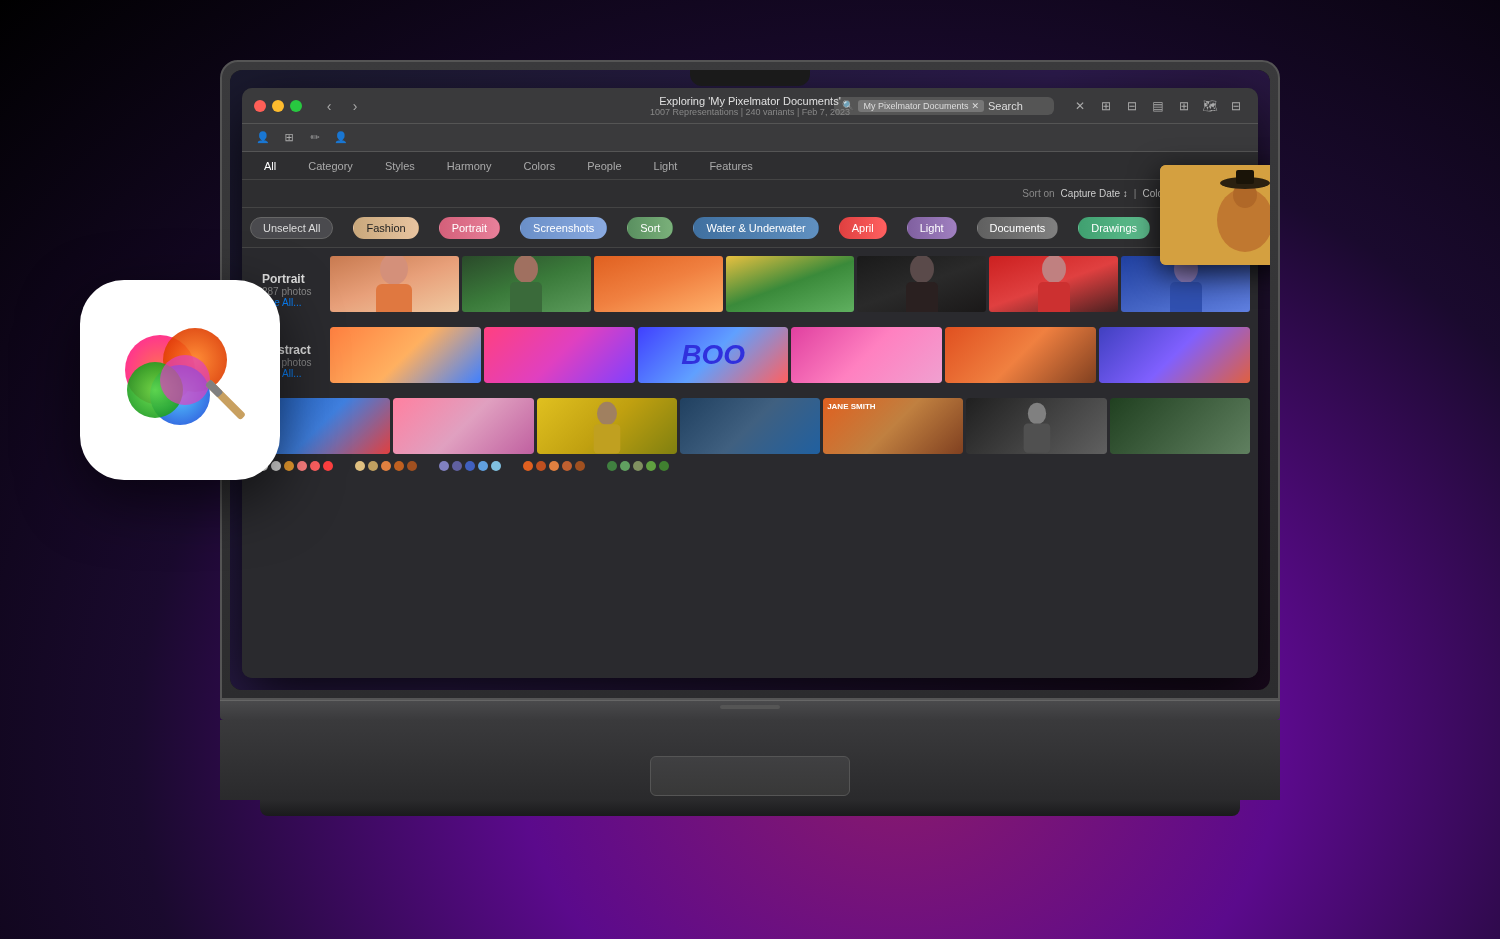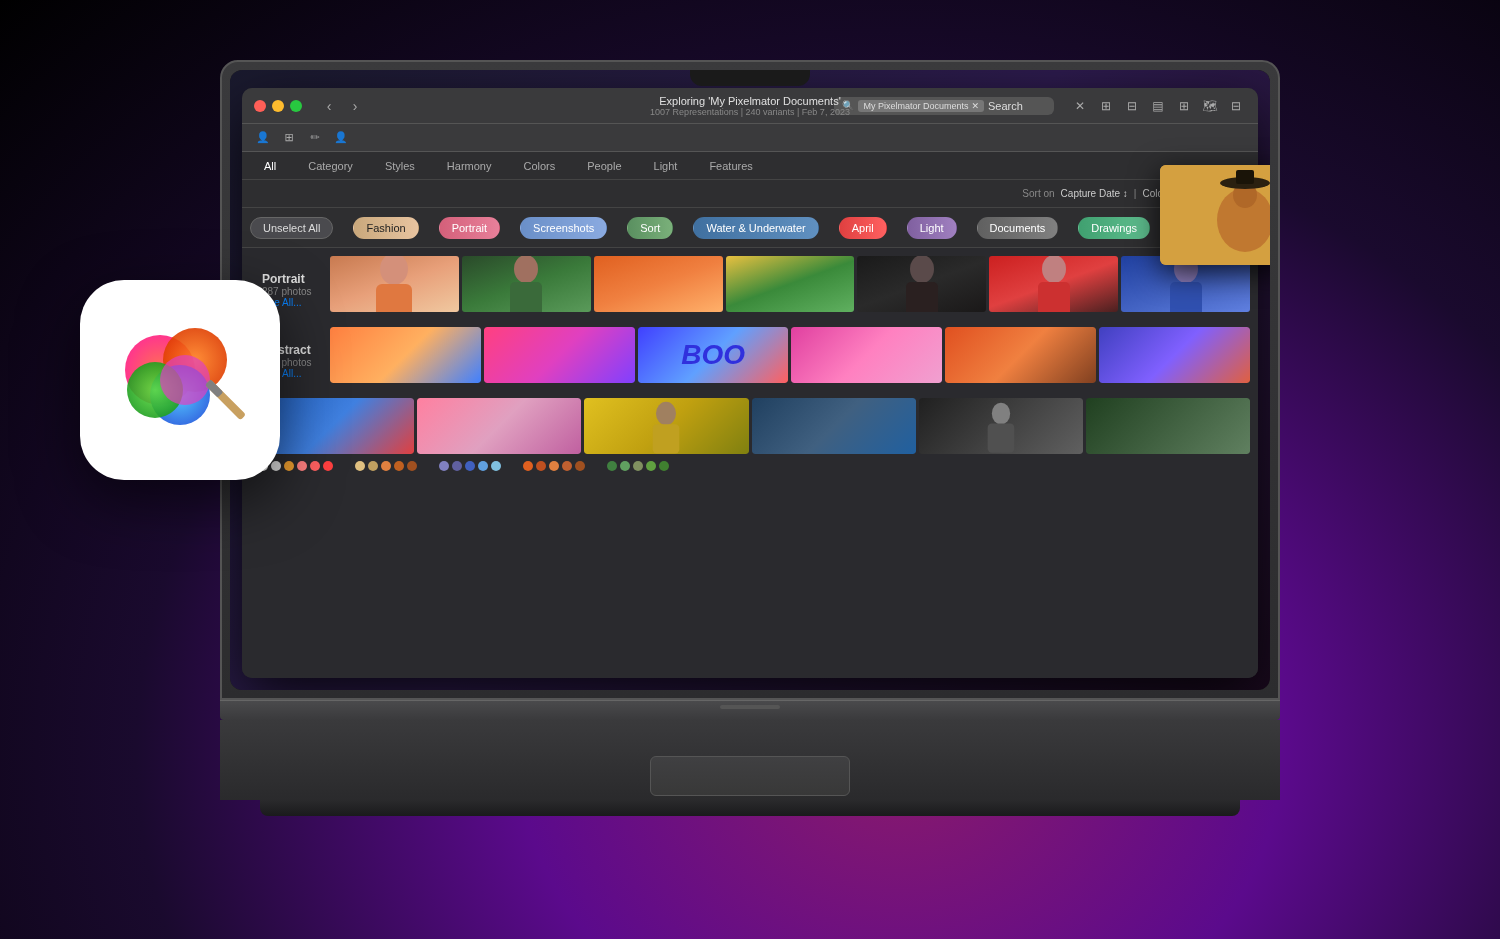--- a/index.html
+++ b/index.html
@@ -696,20 +696,25 @@
                     <div class="photo-thumb">
                       <div style="width:100%;height:100%;background:linear-gradient(135deg,#e0c020,#c0a010,#808010);border-radius:3px;display:flex;align-items:center;justify-content:center;">
                         <svg viewBox="0 0 60 80" width="50" height="70">
                             <ellipse cx="30" cy="25" rx="12" ry="14" fill="#a08060"></ellipse>
                             <rect x="14" y="38" width="32" height="35" rx="5" fill="#c0a020"></rect>
                           </svg>
                       </div>
                     </div>
                     <div class="photo-thumb">
                       <div style="width:100%;height:100%;background:linear-gradient(135deg,#204060,#406080,#2060a0);border-radius:3px;"></div>
+                    </div>
+                    <div class="photo-thumb">
+                      <div style="width:100%;height:100%;background:linear-gradient(135deg,#e06020,#c08040,#804020);border-radius:3px;display:flex;align-items:flex-start;padding:4px;">
+                        <span style="font-size:8px;font-weight:700;color:#fff;">JANE SMITH</span>
+                      </div>
                     </div>
                     <div class="photo-thumb">
                       <div style="width:100%;height:100%;background:linear-gradient(135deg,#202020,#404040,#606060);border-radius:3px;display:flex;align-items:center;justify-content:center;">
                         <svg viewBox="0 0 60 80" width="50" height="70">
                             <ellipse cx="30" cy="25" rx="11" ry="13" fill="#808080"></ellipse>
                             <rect x="14" y="37" width="32" height="35" rx="5" fill="#505050"></rect>
                           </svg>
                       </div>
                     </div>
                     <div class="photo-thumb">

